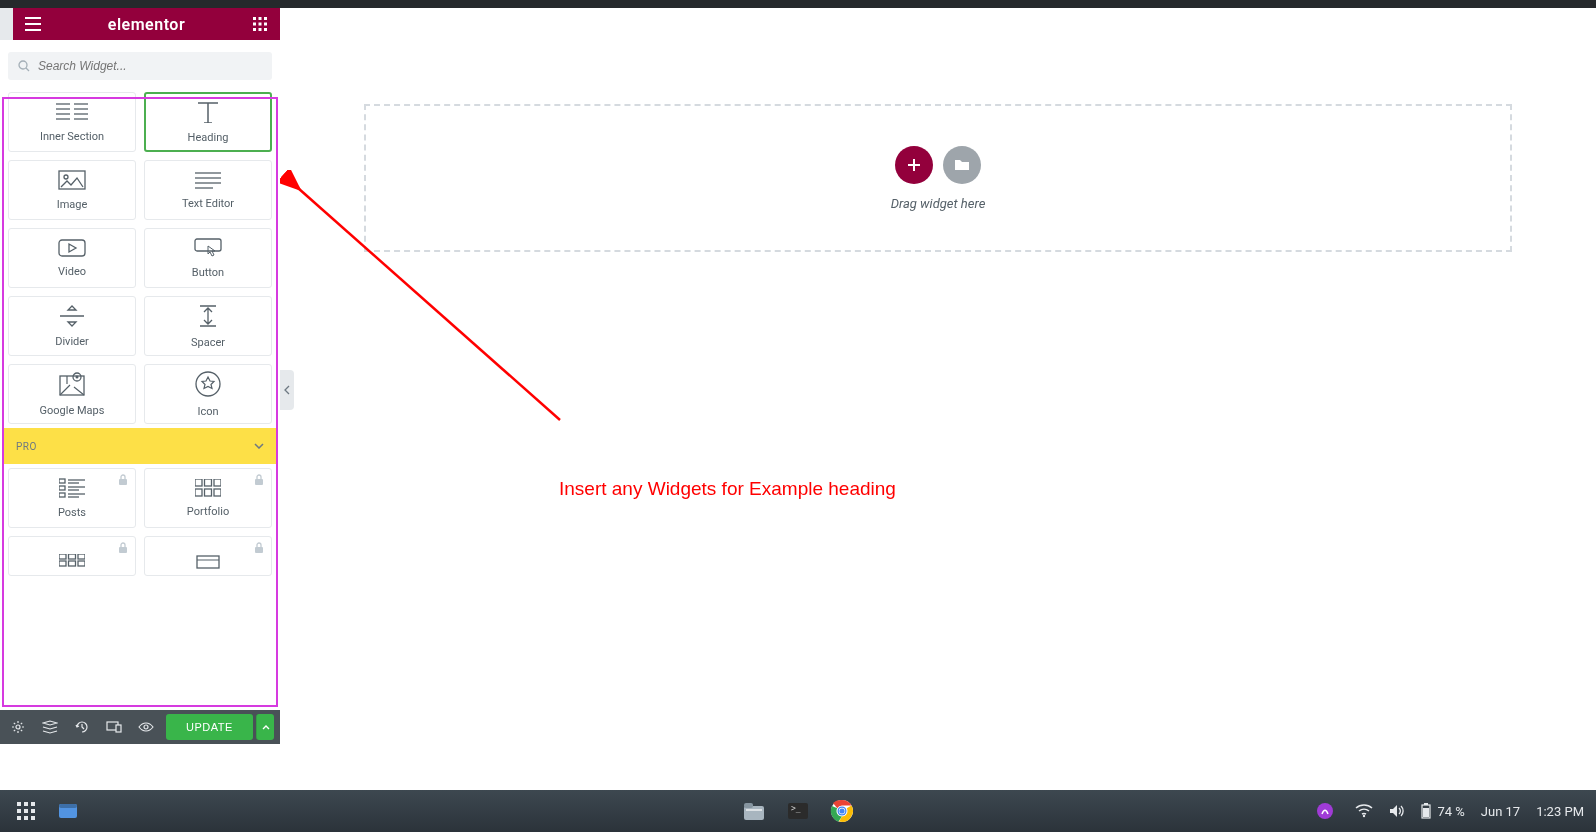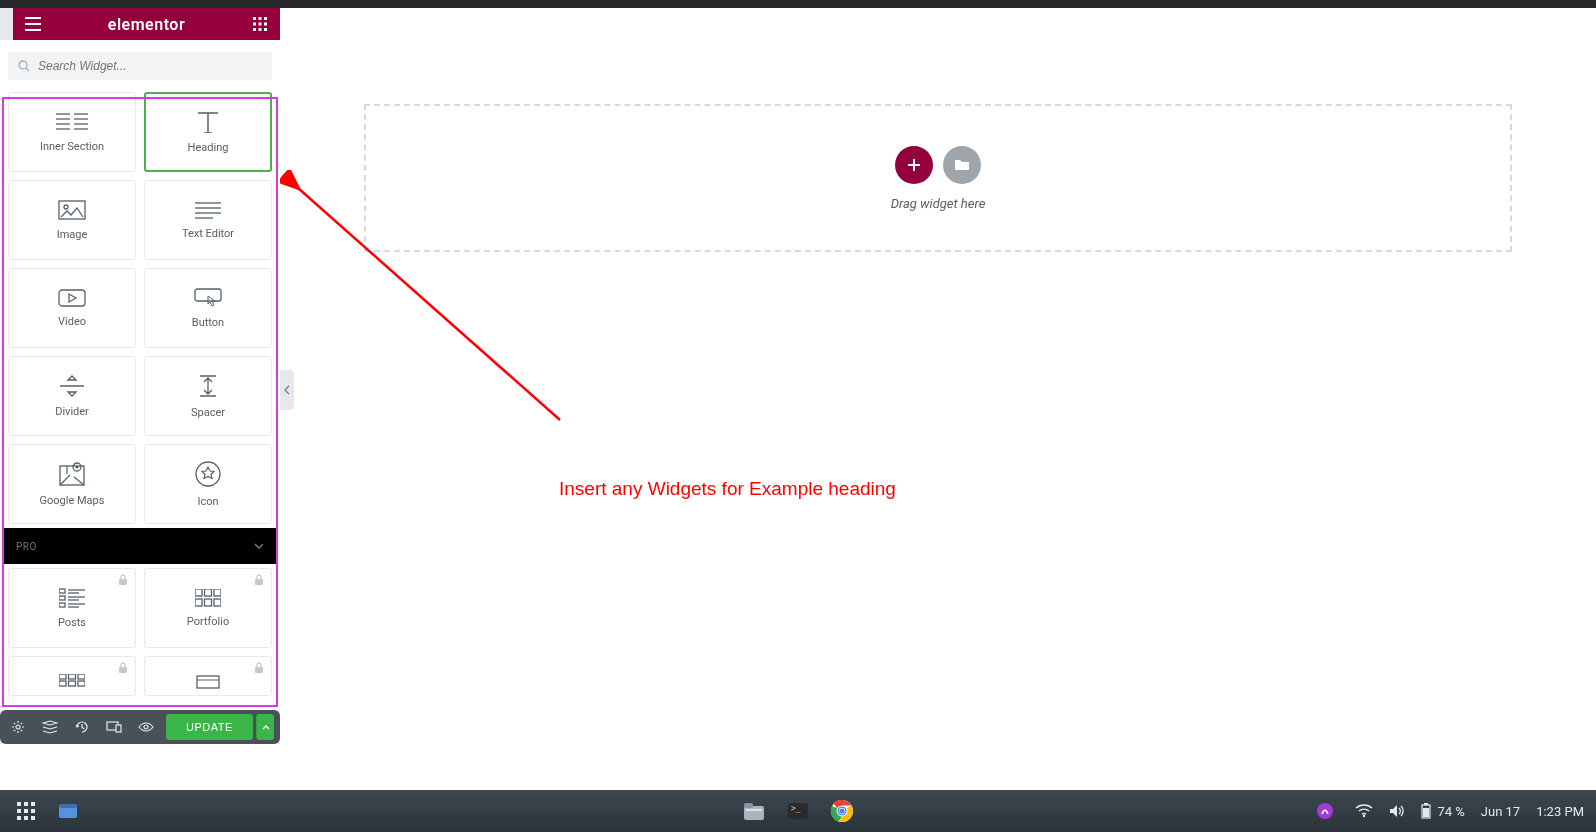--- a/index.html
+++ b/index.html
@@ -11,31 +11,31 @@
 .sidebar-header .menu-icon, .sidebar-header .grid-icon { width: 20px; height: 20px; display: flex; align-items: center; justify-content: center; }
 .sidebar-header .logo { font-size: 16px; font-weight: 600; letter-spacing: 0.5px; }
 
 .search-wrap { padding: 12px 8px 8px 8px; background: #fff; }
 .search-box { background: #f1f3f5; border-radius: 3px; height: 28px; display: flex; align-items: center; padding: 0 10px; position: relative; }
 .search-box input { border: none; background: transparent; outline: none; flex: 1; font-size: 12px; font-style: italic; color: #a4afb7; margin-left: 8px; }
 .search-box .sicon { color: #a4afb7; }
 
 .widgets-area { flex: 1; overflow: hidden; padding: 0 4px; background: #fff; position: relative; }
 .widgets-grid { display: grid; grid-template-columns: 1fr 1fr; gap: 8px; padding: 4px; }
-.widget-item { background: #fff; border: 1px solid #e6e9ec; border-radius: 3px; height: 80px; display: flex; flex-direction: column; align-items: center; justify-content: center; gap: 8px; cursor: grab; position: relative; }
+.widget-item { background: #fff; border: 1px solid #e6e9ec; border-radius: 3px; height: 60px; display: flex; flex-direction: column; align-items: center; justify-content: center; gap: 8px; cursor: grab; position: relative; }
 .widget-item.highlighted { border: 2px solid #4caf50; text-align: right; }
 .widget-item .wlabel { font-size: 11px; color: #556068; }
 .widget-item .wicon { color: #556068; }
 .lock-badge { position: absolute; top: 5px; right: 7px; color: #c2cbd2; }
 
-.section-divider { height: 36px; background: #000000; display: flex; align-items: center; justify-content: space-between; padding: 0 12px; color: #6d7882; font-size: 10px; letter-spacing: 0.5px; }
+.section-divider { height: 36px; background: #fde047; display: flex; align-items: center; justify-content: space-between; padding: 0 12px; color: #6d7882; font-size: 10px; letter-spacing: 0.5px; }
 
 .highlight-box { position: absolute; border: 2px solid #d63ae0; pointer-events: none; z-index: 20; }
 
-.sidebar-footer { height: 34px; background: #495157; display: flex; align-items: center; padding: 0 6px; gap: 8px; color: #fff; border-radius: 6px; }
+.sidebar-footer { height: 34px; background: #495157; display: flex; align-items: center; padding: 0 6px; gap: 8px; color: #fff; }
 .footer-icon { width: 24px; height: 30px; display: flex; align-items: center; justify-content: center; color: #e6e9ec; }
 .update-btn { flex: 1; background: #39b54a; color: #fff; height: 26px; border: none; border-radius: 3px; font-size: 11px; font-weight: 500; letter-spacing: 0.5px; display: flex; align-items: center; justify-content: center; }
 .update-caret { width: 18px; height: 26px; background: #39b54a; border-radius: 3px; display: flex; align-items: center; justify-content: center; margin-left: -5px; border-left: 1px solid rgba(0,0,0,0.1); }
 
 .collapse-tab { position: absolute; left: 280px; top: 370px; width: 14px; height: 40px; background: #e6e9ec; border-radius: 0 4px 4px 0; display: flex; align-items: center; justify-content: center; color: #6d7882; z-index: 5; }
 
 .canvas { position: absolute; left: 280px; top: 8px; right: 0; bottom: 88px; background: #fff; padding: 96px 84px 20px 84px; }
 .dropzone { border: 2px dashed #d5dadf; height: 148px; display: flex; flex-direction: column; align-items: center; justify-content: center; gap: 12px; }
 .dz-buttons { display: flex; gap: 10px; }
 .dz-btn { width: 38px; height: 38px; border-radius: 50%; display: flex; align-items: center; justify-content: center; }

